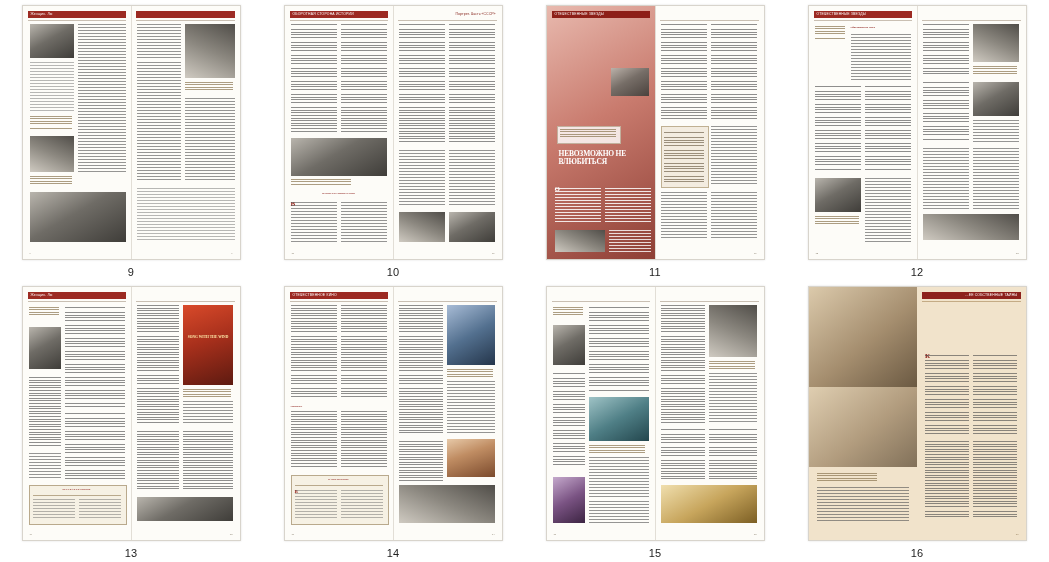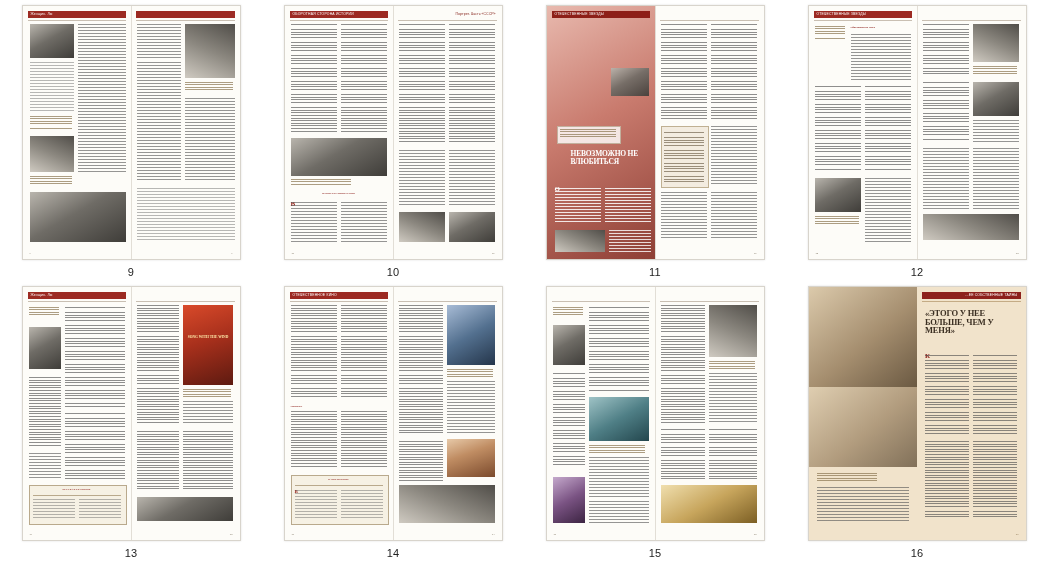--- a/index.html
+++ b/index.html
@@ -304,21 +304,21 @@
     </div>
 
     <div class="cell">
       <div class="thumb">
         <div class="page-half">
           <div class="photo rose fullbleed"></div>
           <div class="hdr-bar left" style="background:#8d1f18;">ОТЕЧЕСТВЕННЫЕ ЗВЕЗДЫ</div>
           <div class="photo bw" style="left:64px;top:62px;width:38px;height:28px;opacity:0.92;"></div>
           <div class="box" style="left:10px;top:120px;width:62px;height:16px;background:rgba(255,255,255,0.82);border-color:rgba(160,140,110,0.6);"></div>
           <div class="cap lines" style="left:13px;top:123px;width:56px;height:10px;"></div>
-          <div class="headline white" style="left:12px;top:144px;width:92px;font-size:7.5px;margin-left:12px;">НЕВОЗМОЖНО НЕ ВЛЮБИТЬСЯ</div>
+          <div class="headline white" style="left:12px;top:144px;width:92px;font-size:7.5px;">НЕВОЗМОЖНО НЕ ВЛЮБИТЬСЯ</div>
           <div class="drop" style="left:8px;top:180px;color:#ffffff;">О</div>
           <div class="col lines" style="left:8px;top:182px;width:46px;height:36px;background-image:repeating-linear-gradient(to bottom,#ffffff 0px,#ffffff 0.9px,rgba(0,0,0,0) 0.9px,rgba(0,0,0,0) 3px);opacity:0.85;"></div>
           <div class="col lines" style="left:58px;top:182px;width:46px;height:36px;background-image:repeating-linear-gradient(to bottom,#ffffff 0px,#ffffff 0.9px,rgba(0,0,0,0) 0.9px,rgba(0,0,0,0) 3px);opacity:0.85;"></div>
           <div class="photo bw2" style="left:8px;top:224px;width:50px;height:22px;"></div>
           <div class="col lines" style="left:62px;top:224px;width:42px;height:22px;background-image:repeating-linear-gradient(to bottom,#ffffff 0px,#ffffff 0.9px,rgba(0,0,0,0) 0.9px,rgba(0,0,0,0) 3px);opacity:0.8;"></div>
         </div>
         <div class="gutter"></div>
         <div class="page-half">
           <div class="rule-top"></div>
           <div class="col lines dense" style="left:6px;top:18px;width:46px;height:96px;"></div>
@@ -473,21 +473,20 @@
         <div class="page-half" style="background:#f1e3cb;">
           <div class="photo sepia" style="left:0;top:0;width:108px;height:100px;opacity:0.9;"></div>
           <div class="photo sepia" style="left:0;top:100px;width:108px;height:80px;opacity:0.75;"></div>
           <div class="cap lines" style="left:8px;top:186px;width:60px;height:8px;"></div>
           <div class="col lines" style="left:8px;top:200px;width:92px;height:34px;"></div>
         </div>
         <div class="gutter"></div>
         <div class="page-half" style="background:#f1e3cb;">
           <div class="hdr-bar left" style="background:#8d211c;text-align:right;">...ЕЕ СОБСТВЕННЫЕ ТАЙНЫ</div>
           <div class="rule-top" style="background:#c4ab85;"></div>
-          <div class="headline dark" style="left:8px;top:22px;width:94px;font-size:8.5px;color:#3b2f22;">«ЭТОГО У НЕЕ БОЛЬШЕ, ЧЕМ У МЕНЯ»</div>
           <div class="drop" style="left:8px;top:66px;color:#8d211c;">К</div>
           <div class="col lines dense" style="left:8px;top:68px;width:44px;height:80px;"></div>
           <div class="col lines dense" style="left:56px;top:68px;width:44px;height:80px;"></div>
           <div class="col lines dense" style="left:8px;top:154px;width:44px;height:78px;"></div>
           <div class="col lines dense" style="left:56px;top:154px;width:44px;height:78px;"></div>
           <div class="folio" style="right:7px;color:#8a7550;">16</div>
         </div>
       </div>
       <div class="pagenum">16</div>
     </div>

